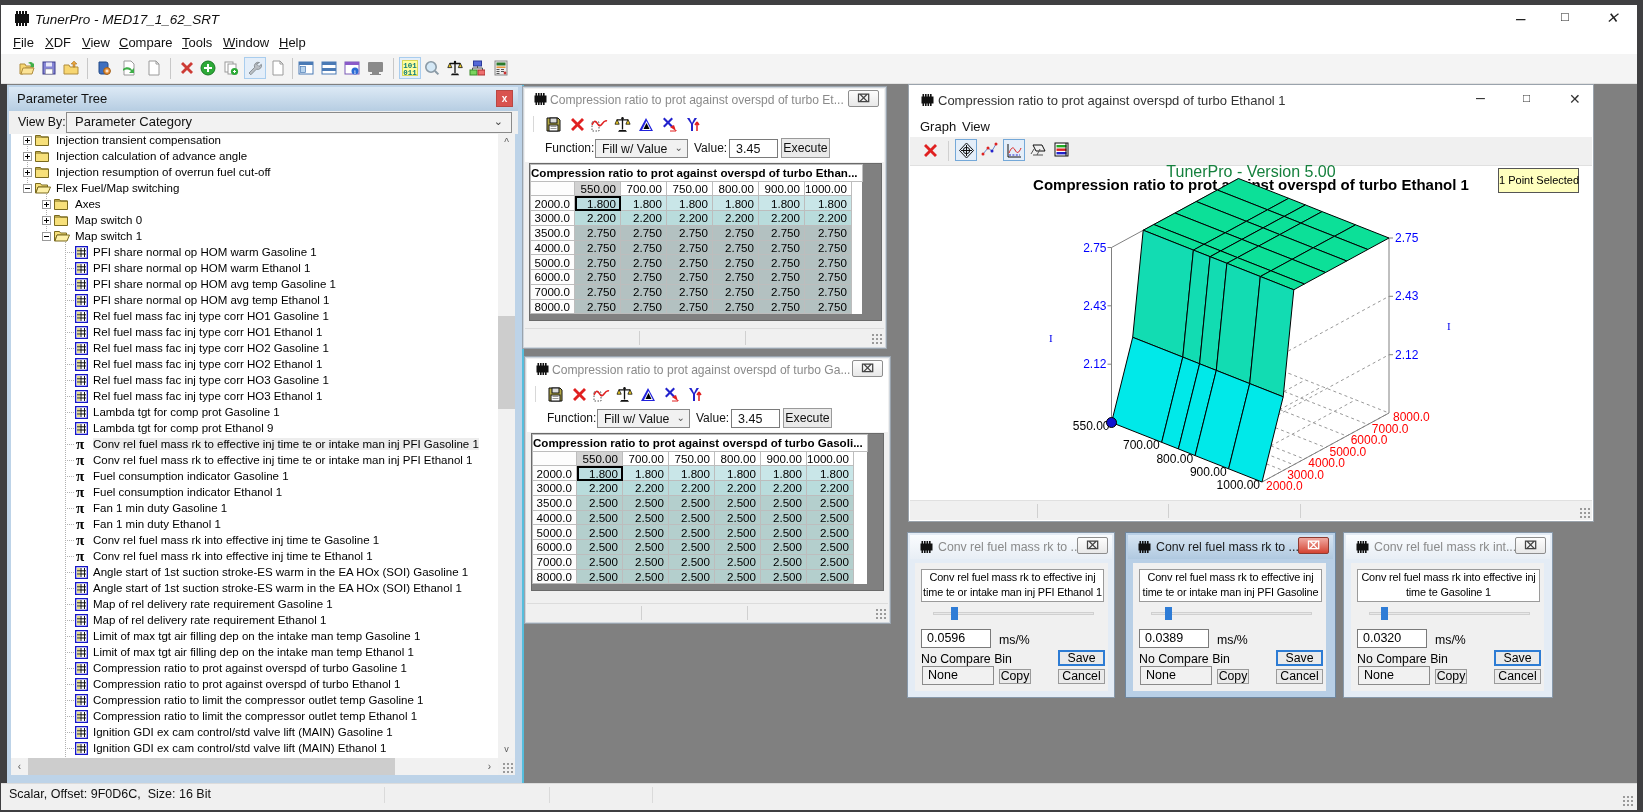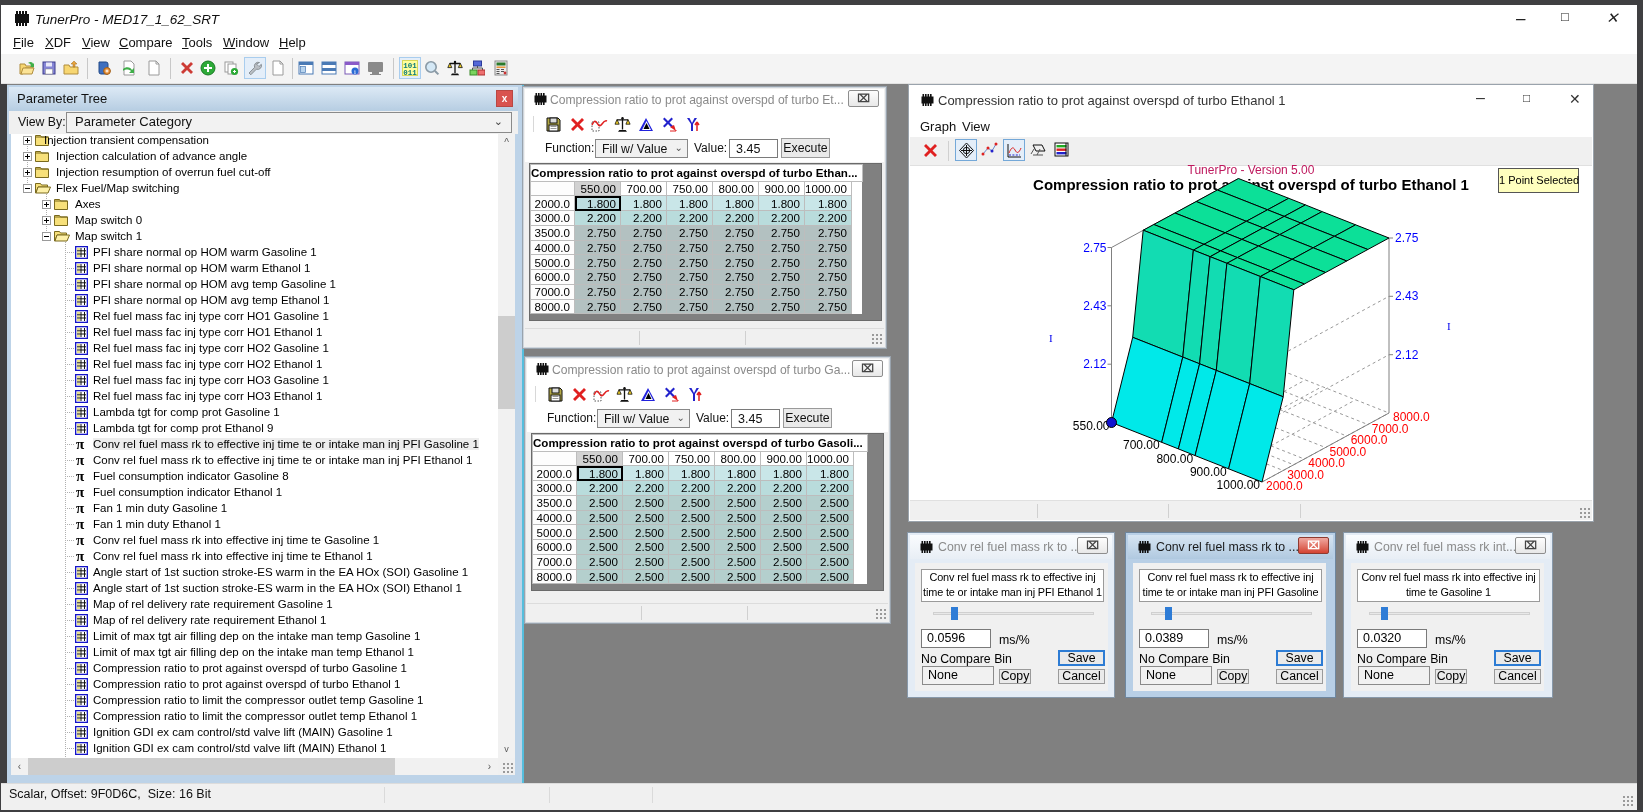--- a/index.html
+++ b/index.html
@@ -257,21 +257,21 @@
   <div id="treebody">
     <div class="vguide" style="left:16px;top:8px;height:48px"></div>
     <div class="vguide" style="left:35px;top:56px;height:48px"></div>
     <div class="vguide" style="left:54px;top:104px;height:536px"></div>
     <div class="titem" style="top:-1px">
             <div class="plusbox plus" style="left:12px"></div>
             <span class="ticon" style="left:24px"><svg width="14" height="12" viewBox="0 0 14 12">
                 <path d="M.5 1.5h5l1 1.5h7v8.5H.5z" fill="#f7e07a" stroke="#7a6a1e"></path>
                 <path d="M.5 3h13" stroke="#7a6a1e" fill="none"></path>
               </svg></span>
-            <span class="lbl" style="left:33px">Injection transient compensation</span>
+            <span class="lbl" style="left:45px">Injection transient compensation</span>
           </div>
     <div class="titem" style="top:15px">
             <div class="plusbox plus" style="left:12px"></div>
             <span class="ticon" style="left:24px"><svg width="14" height="12" viewBox="0 0 14 12">
                 <path d="M.5 1.5h5l1 1.5h7v8.5H.5z" fill="#f7e07a" stroke="#7a6a1e"></path>
                 <path d="M.5 3h13" stroke="#7a6a1e" fill="none"></path>
               </svg></span>
             <span class="lbl" style="left:45px">Injection calculation of advance angle</span>
           </div>
     <div class="titem" style="top:31px">
@@ -479,21 +479,21 @@
             <span class="lbl hl" style="left:82px">Conv rel fuel mass rk to effective inj time te or intake man inj PFI Gasoline 1</span>
           </div>
     <div class="titem" style="top:319px">
             <div class="hguide" style="left:54px;top:7px;width:10px"></div>
             <span class="pi" style="left:65px">π</span>
             <span class="lbl " style="left:82px">Conv rel fuel mass rk to effective inj time te or intake man inj PFI Ethanol 1</span>
           </div>
     <div class="titem" style="top:335px">
             <div class="hguide" style="left:54px;top:7px;width:10px"></div>
             <span class="pi" style="left:65px">π</span>
-            <span class="lbl " style="left:82px">Fuel consumption indicator Gasoline 8</span>
+            <span class="lbl " style="left:82px">Fuel consumption indicator Gasoline 1</span>
           </div>
     <div class="titem" style="top:351px">
             <div class="hguide" style="left:54px;top:7px;width:10px"></div>
             <span class="pi" style="left:65px">π</span>
             <span class="lbl " style="left:82px">Fuel consumption indicator Ethanol 1</span>
           </div>
     <div class="titem" style="top:367px">
             <div class="hguide" style="left:54px;top:7px;width:10px"></div>
             <span class="pi" style="left:65px">π</span>
             <span class="lbl " style="left:82px">Fan 1 min duty Gasoline 1</span>
@@ -1095,21 +1095,21 @@
             <svg style="position:absolute;left:2px;top:2px" width="17" height="17" viewBox="0 0 17 17">
               <rect x="2" y="2" width="13" height="13" fill="#fff" stroke="#111"></rect>
               <rect x="3.5" y="4" width="10" height="2.4" fill="#2a2"></rect>
               <rect x="3.5" y="7.5" width="10" height="2.4" fill="#d22"></rect>
               <rect x="3.5" y="11" width="10" height="2.4" fill="#22c"></rect>
               <path d="M13 2v13" stroke="#111"></path>
             </svg>
           </div>
         </div>
   <div id="gplot">
-    <div style="position:absolute;left:0;width:100%;text-align:center;top:-3px;font-size:12px;color:#be185d">TunerPro - Version 5.00</div>
+    <div style="position:absolute;left:0;width:100%;text-align:center;top:-3px;font-size:16px;color:#15803d">TunerPro - Version 5.00</div>
     <div style="position:absolute;left:0;width:100%;text-align:center;top:10px;font-size:15px;font-weight:bold;color:#000">Compression ratio to prot against overspd of turbo Ethanol 1</div>
     <div style="position:absolute;left:588px;top:2px;width:81px;height:25px;background:#ffffbe;border:1px solid #555;text-align:center;font-size:11px;line-height:23px;white-space:nowrap;color:#000">1 Point Selected</div>
     <div style="position:absolute;left:139px;top:166px;color:#0000ee;font-size:11px;font-family:'Liberation Serif',serif">I</div>
     <div style="position:absolute;left:537px;top:154px;color:#0000ee;font-size:11px;font-family:'Liberation Serif',serif">I</div>
     <svg style="position:absolute;left:-1px;top:0" width="684" height="336" viewBox="0 0 684 336">
 <path d="M223.7 245.0L374.2 304.5M234.2 239.2L384.8 298.8M244.8 233.5L395.3 293.0M266.0 222.0L416.5 281.5M287.2 210.5L437.7 270.0M308.3 199.0L458.8 258.5M329.5 187.5L480.0 247.0M202.5 256.5L329.5 187.5M252.7 276.3L379.7 207.3M269.4 282.9L396.4 213.9M286.1 289.6L413.1 220.6M319.6 302.8L446.6 233.8M353.0 316.0L480.0 247.0M353.0 257.7L480.0 188.7M353.0 199.3L480.0 130.3" fill="none" stroke="#999" stroke-width="1" stroke-dasharray="3 3"></path>
 <path d="M202.5 256.5L202.5 81.5L329.5 12.5M353.0 316.0L480.0 247.0L480.0 72.0" fill="none" stroke="#808080" stroke-width="1"></path>
 <path d="M198.5 198.2L202.5 198.2M480.0 188.7L484.0 188.7M198.5 139.8L202.5 139.8M480.0 130.3L484.0 130.3M198.5 81.5L202.5 81.5M480.0 72.0L484.0 72.0" fill="none" stroke="#808080" stroke-width="1"></path>
 <polygon points="308.3 24.0 358.5 43.8 379.7 32.3 329.5 12.5" fill="#0ce098" stroke="#000" stroke-width="1" stroke-linejoin="round"></polygon>
             <polygon points="358.5 43.8 375.2 50.4 396.4 38.9 379.7 32.3" fill="#0ce098" stroke="#000" stroke-width="1" stroke-linejoin="round"></polygon>

